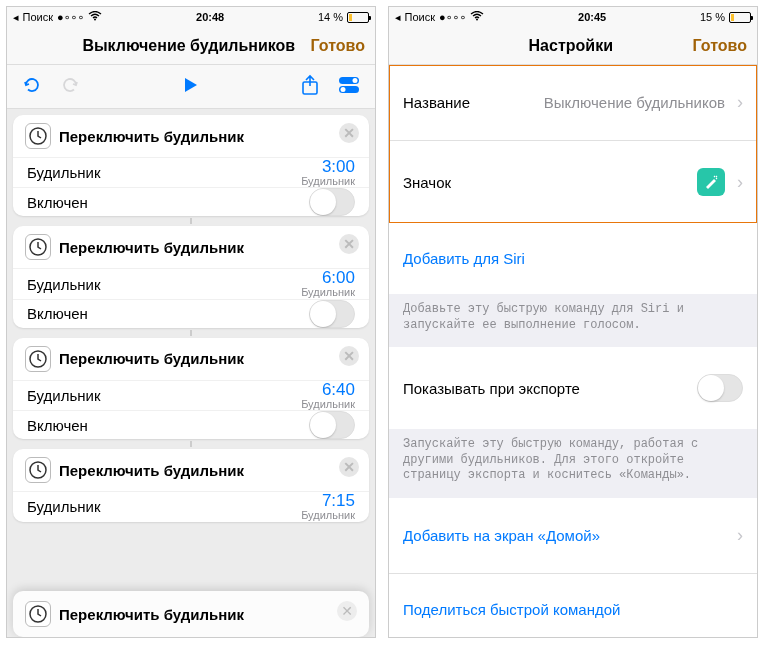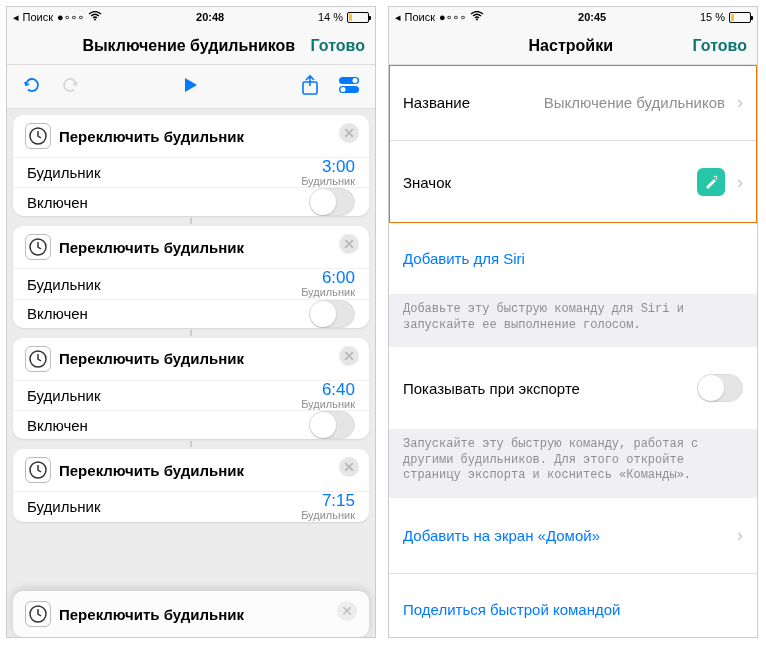--- a/index.html
+++ b/index.html
@@ -5,21 +5,21 @@
   * { box-sizing: border-box; margin: 0; padding: 0; }
   body { font-family: -apple-system, "Helvetica Neue", Arial, sans-serif; background: #fff; width: 766px; height: 645px; display: flex; gap: 12px; padding: 6px; }
   .phone { width: 370px; height: 632px; border: 1px solid #ccc; background: #f0f0f0; display: flex; flex-direction: column; overflow: hidden; position: relative; }
   .status-bar { height: 20px; background: #f8f8f8; display: flex; align-items: center; justify-content: space-between; padding: 0 6px; font-size: 11px; font-weight: 500; }
   .status-left, .status-right { display: flex; align-items: center; gap: 4px; }
   .battery { width: 22px; height: 11px; border: 1px solid #000; border-radius: 2px; position: relative; display: inline-block; }
   .battery::after { content: ""; position: absolute; right: -3px; top: 3px; width: 2px; height: 4px; background: #000; border-radius: 0 1px 1px 0; }
   .battery-fill { position: absolute; left: 1px; top: 1px; bottom: 1px; width: 15%; background: #fbc02d; }
   .nav { height: 38px; background: #f8f8f8; display: flex; align-items: center; justify-content: space-between; padding: 0 10px; font-size: 16px; border-bottom: 1px solid #ddd; }
   .nav-title { font-weight: 600; flex: 1; text-align: center; }
-  .nav-done { color: #0f766e; font-weight: 600; }
+  .nav-done { color: #a16207; font-weight: 600; }
   .toolbar { height: 44px; background: #f8f8f8; display: flex; align-items: center; justify-content: space-between; padding: 6px 14px; border-bottom: 1px solid #ddd; position: relative; }
   .tb-group { display: flex; gap: 16px; align-items: center; }
   .content { flex: 1; overflow: hidden; background: #ececec; padding: 6px; display: flex; flex-direction: column; gap: 6px; position: relative; }
   .card { background: #fff; border-radius: 10px; box-shadow: 0 1px 2px rgba(0,0,0,.1); overflow: hidden; }
   .card-head { display: flex; align-items: center; padding: 8px 12px; gap: 8px; font-size: 15px; font-weight: 600; position: relative;}
   .clock-icon { width: 26px; height: 26px; border-radius: 6px; background: #fff; border: 1px solid #bbb; display: flex; align-items: center; justify-content: center; }
   .clock-icon svg { width: 20px; height: 20px; }
   .card-close { position: absolute; right: 10px; top: 8px; width: 20px; height: 20px; border-radius: 50%; background: #e6e6e6; color: #bbb; display: flex; align-items: center; justify-content: center; font-size: 14px; }
   .row { display: flex; justify-content: space-between; align-items: center; padding: 0 14px; border-top: 1px solid #f0f0f0; font-size: 15px; }
   .row-value { text-align: right; color: #007aff; font-size: 17px; line-height: 1.05; }

